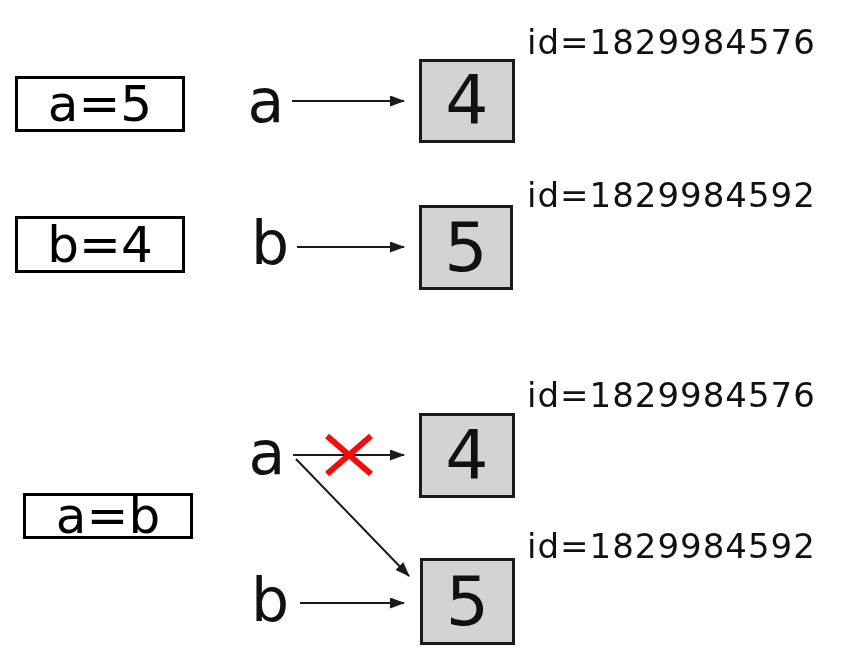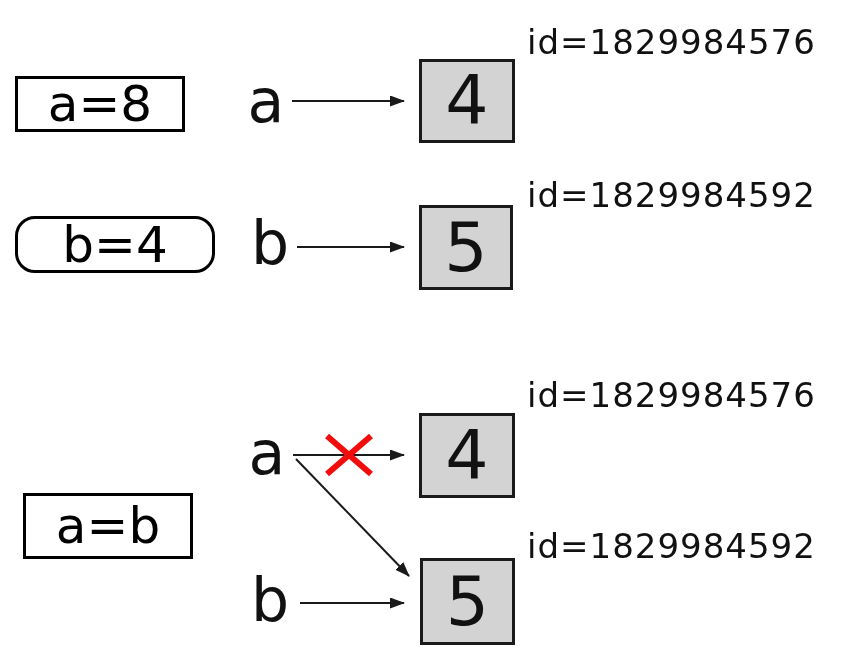--- a/index.html
+++ b/index.html
@@ -69,27 +69,27 @@
     text-align: right;
   }
 
   
   .code-box.s1 { left: 15px;  top: 76px;  width: 170px; height: 56px; }
   .var-a1      { left: 235px; top: 70px; }
   .mem-box.m1  { left: 419px; top: 59px;  width: 96px;  height: 84px; }
   .id1         { left: 527px; top: 24px; }
 
   
-  .code-box.s2 { left: 15px;  top: 216px; width: 200px; height: 57px; border-radius: 20px; }
+  .code-box.s2 { left: 15px;  top: 216px; width: 170px; height: 57px; }
   .var-b1      { left: 239px; top: 212px; }
   .mem-box.m2  { left: 419px; top: 205px; width: 94px;  height: 85px; }
   .id2         { left: 527px; top: 177px; }
 
   
-  .code-box.s3 { left: 23px;  top: 493px; width: 170px; height: 66px; }
+  .code-box.s3 { left: 23px;  top: 493px; width: 170px; height: 46px; }
   .var-a2      { left: 236px; top: 422px; }
   .var-b2      { left: 239px; top: 569px; }
   .mem-box.m3  { left: 419px; top: 413px; width: 96px;  height: 85px; }
   .id3         { left: 527px; top: 377px; }
   .mem-box.m4  { left: 420px; top: 558px; width: 95px;  height: 87px; }
   .id4         { left: 527px; top: 528px; }
 </style>
 </head>
 <body>
 
@@ -112,21 +112,21 @@
 
     <line x1="300" y1="603" x2="404" y2="603" stroke="#1a1a1a" stroke-width="2" marker-end="url(#ah)"></line>
 
     <g>
       <line x1="327" y1="436" x2="371" y2="474" stroke="#f20d0d" stroke-width="6"></line>
       <line x1="371" y1="436" x2="327" y2="474" stroke="#f20d0d" stroke-width="6"></line>
     </g>
   </svg>
 
   <div class="code-box s1">
-    <span>a=8</span>
+    <span>a=5</span>
   </div>
   <div class="var-label var-a1">
     <span>a</span>
   </div>
   <div class="mem-box m1">
     <span>4</span>
   </div>
   <div class="id-label id1">id=1829984576</div>
 
   <div class="code-box s2">

